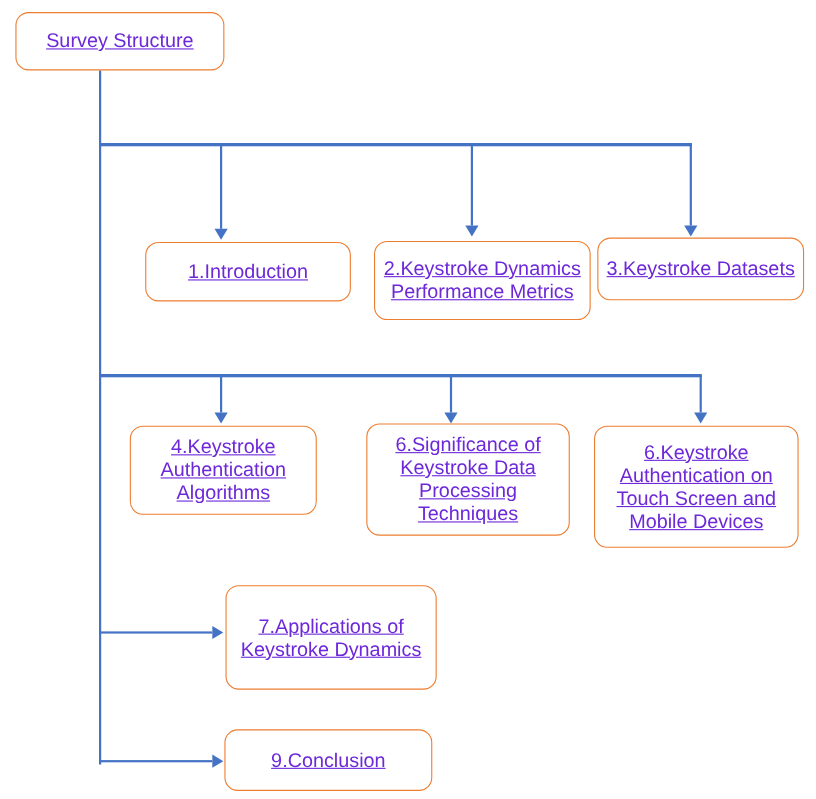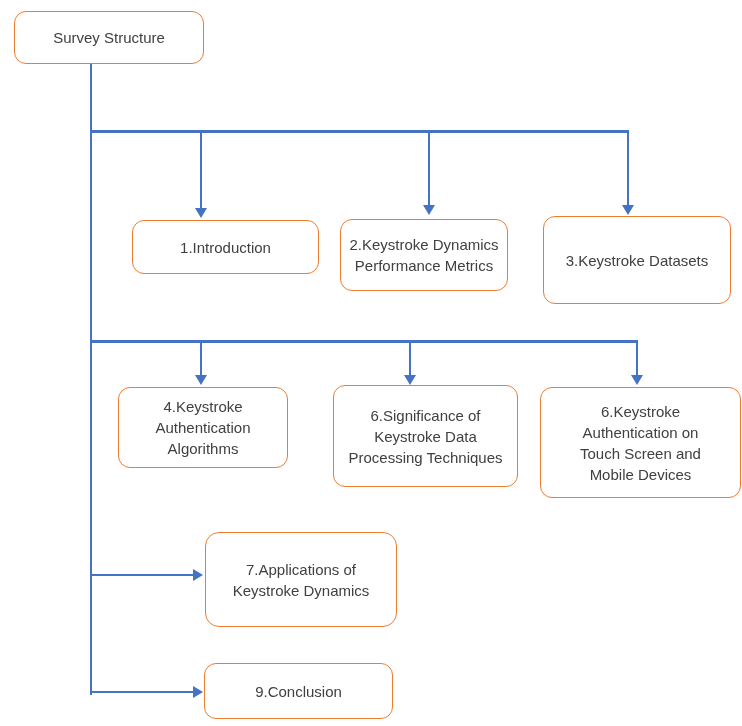--- a/index.html
+++ b/index.html
@@ -9,28 +9,29 @@
     background:#ffffff;
     font-family:"Liberation Sans", sans-serif;
     overflow:hidden;
   }
   .node{
     position:absolute;
     box-sizing:border-box;
     border:1.5px solid #ED7D31;
     border-radius:12px;
     background:#ffffff;
-    color:#404040;
-    font-size:15px;
+    color:#6d28d9;
+    font-size:18px;
     line-height:21px;
     display:flex;
     align-items:center;
     justify-content:center;
     text-align:center;
     white-space:pre-line;
+    text-decoration:underline;
   }
   .hline{position:absolute;background:#4472C4;height:3px;}
   .hline.thin{height:2px;}
   .vline{position:absolute;background:#4472C4;width:2px;}
   .arrow-down{
     position:absolute;width:0;height:0;
     border-left:6px solid transparent;
     border-right:6px solid transparent;
     border-top:10px solid #4472C4;
   }
@@ -67,36 +68,36 @@
   <div class="hline thin" style="left:90px;top:574px;width:103px;"></div>
   <div class="arrow-right" style="left:193px;top:569px;"></div>
 
   <div class="hline thin" style="left:90px;top:691px;width:103px;"></div>
   <div class="arrow-right" style="left:193px;top:686px;"></div>
 
   <div class="node" style="left:14px;top:11px;width:190px;height:53px;">Survey Structure</div>
 
   <div class="node" style="left:112px;top:220px;width:187px;height:54px;margin-left:20px;">1.Introduction</div>
 
-  <div class="node" style="left:340px;top:219px;width:168px;height:72px;">2.Keystroke Dynamics
+  <div class="node" style="left:340px;top:219px;width:197px;height:72px;">2.Keystroke Dynamics
 Performance Metrics</div>
 
-  <div class="node" style="left:543px;top:216px;width:188px;height:88px;">3.Keystroke Datasets</div>
+  <div class="node" style="left:543px;top:216px;width:188px;height:57px;">3.Keystroke Datasets</div>
 
   <div class="node" style="left:118px;top:387px;width:170px;height:81px;">4.Keystroke
 Authentication
 Algorithms</div>
 
   <div class="node" style="left:333px;top:385px;width:185px;height:102px;">6.Significance of
 Keystroke Data
 Processing Techniques</div>
 
-  <div class="node" style="left:540px;top:387px;width:201px;height:111px;">6.Keystroke
+  <div class="node" style="left:540px;top:387px;width:186px;height:111px;">6.Keystroke
 Authentication on
 Touch Screen and
 Mobile Devices</div>
 
-  <div class="node" style="left:205px;top:532px;width:192px;height:95px;border-radius:14px;">7.Applications of
+  <div class="node" style="left:205px;top:532px;width:192px;height:95px;">7.Applications of
 Keystroke Dynamics</div>
 
   <div class="node" style="left:204px;top:663px;width:189px;height:56px;">9.Conclusion</div>
 
 </div>
 
 </body></html>

